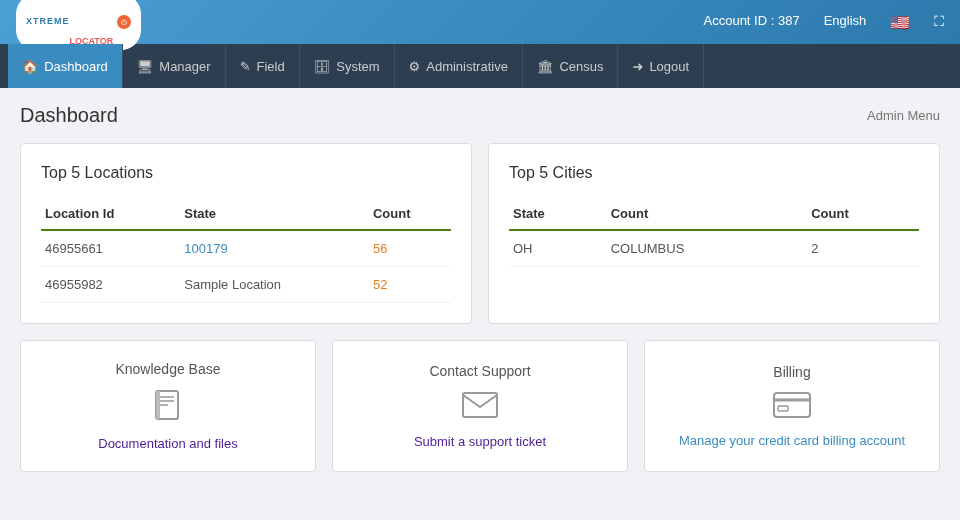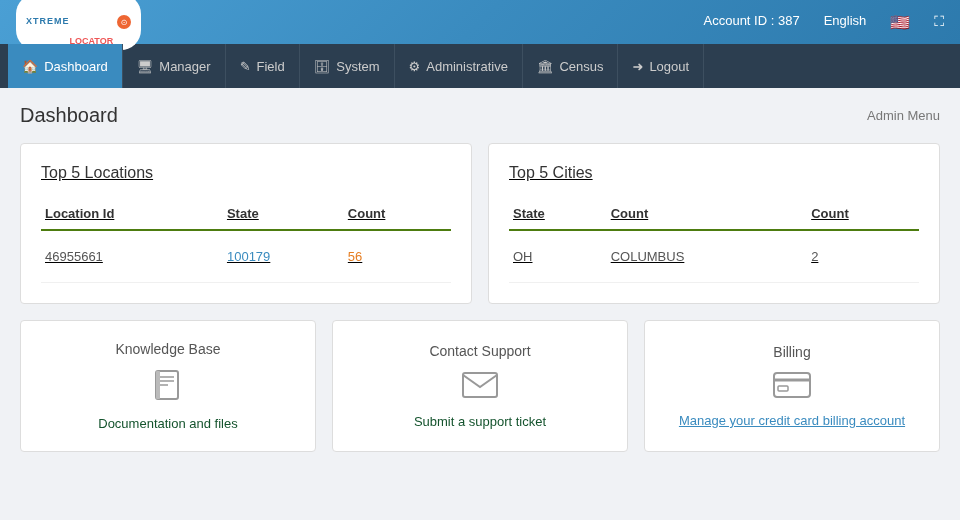--- a/index.html
+++ b/index.html
@@ -105,21 +105,20 @@
       display: flex;
       gap: 16px;
       margin-bottom: 16px;
     }
     .card {
       background: white;
       border: 1px solid #ddd;
       border-radius: 4px;
       padding: 20px;
       flex: 1;
-      text-decoration: underline;
     }
     .card-title {
       font-size: 16px;
       color: #333;
       margin-bottom: 16px;
       font-weight: normal;
     }
 
     
     table {
@@ -128,21 +127,21 @@
       font-size: 13px;
     }
     th {
       text-align: left;
       padding: 8px 4px;
       color: #333;
       font-weight: bold;
       border-bottom: 2px solid #4d7c0f;
     }
     td {
-      padding: 18px 4px;
+      padding: 10px 4px;
       border-bottom: 1px solid #f0f0f0;
       color: #555;
     }
     td.link-cell { color: #3a8bbf; }
     td.count-cell { color: #e67e22; }
     td.count-blue { color: #3a8bbf; }
 
     
     .bottom-cards {
       display: flex;
@@ -163,25 +162,24 @@
     }
     .bottom-card-title {
       font-size: 14px;
       color: #555;
       text-align: center;
     }
     .bottom-card-link {
       font-size: 13px;
       color: #3a8bbf;
       text-align: center;
-      text-decoration: underline;
     }
     .bottom-card-text {
       font-size: 13px;
-      color: #14532d;
+      color: #4c1d95;
       text-align: center;
     }
     
     .card-svg-icon {
       color: #888;
     }
   </style>
 </head>
 <body>
 
@@ -250,20 +248,25 @@
             <th>Location Id</th>
             <th>State</th>
             <th>Count</th>
           </tr>
         </thead>
         <tbody>
           <tr>
             <td>46955661</td>
             <td class="link-cell">100179</td>
             <td class="count-cell">56</td>
+          </tr>
+          <tr>
+            <td>46955982</td>
+            <td>Sample Location</td>
+            <td class="count-cell">52</td>
           </tr>
         </tbody>
       </table>
     </div>
 
     <div class="card">
       <div class="card-title">Top 5 Cities</div>
       <table>
         <thead>
           <tr>

